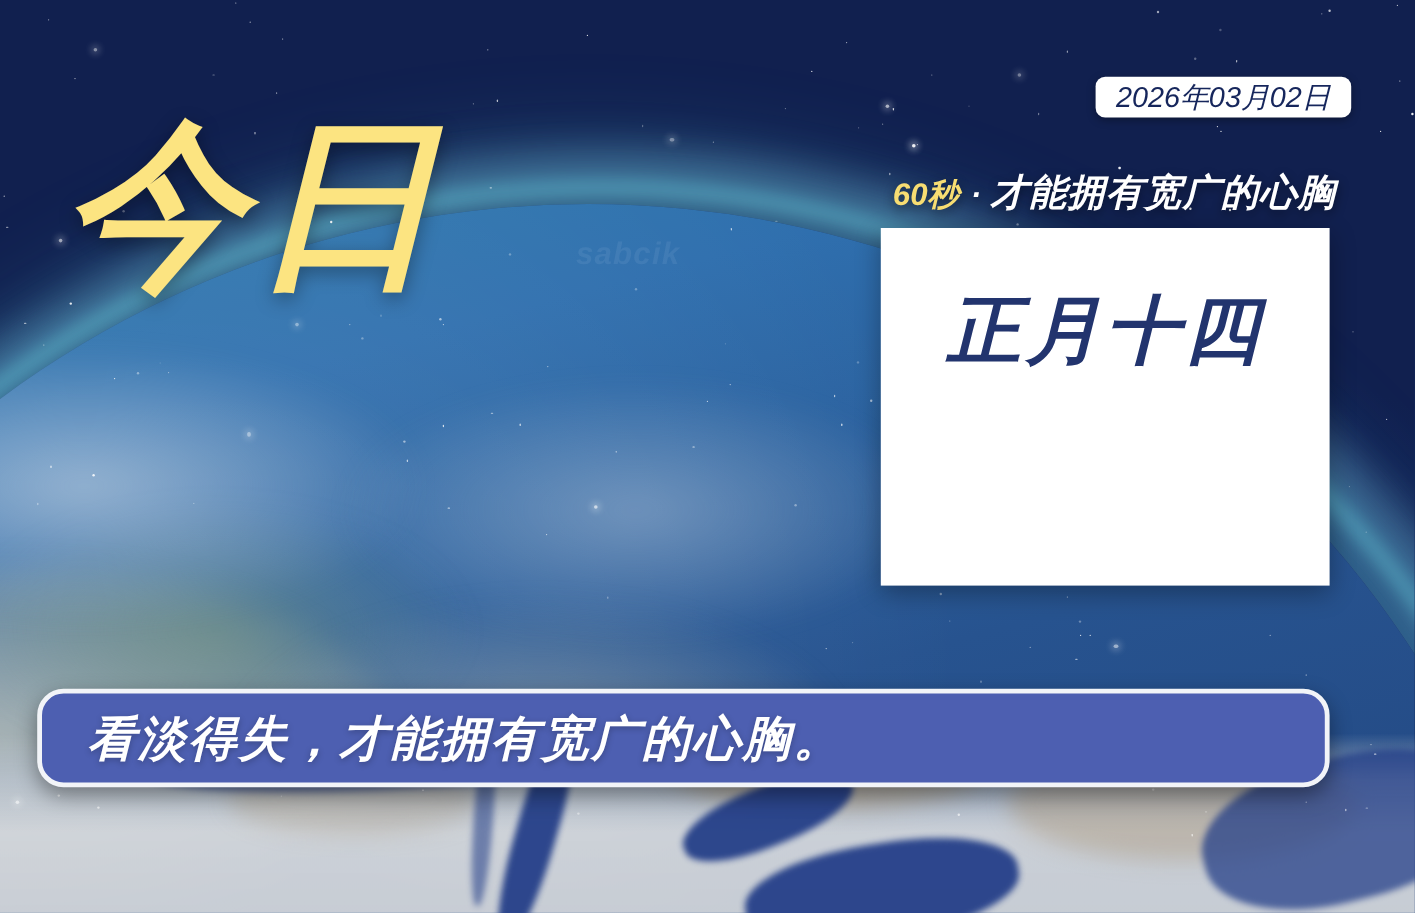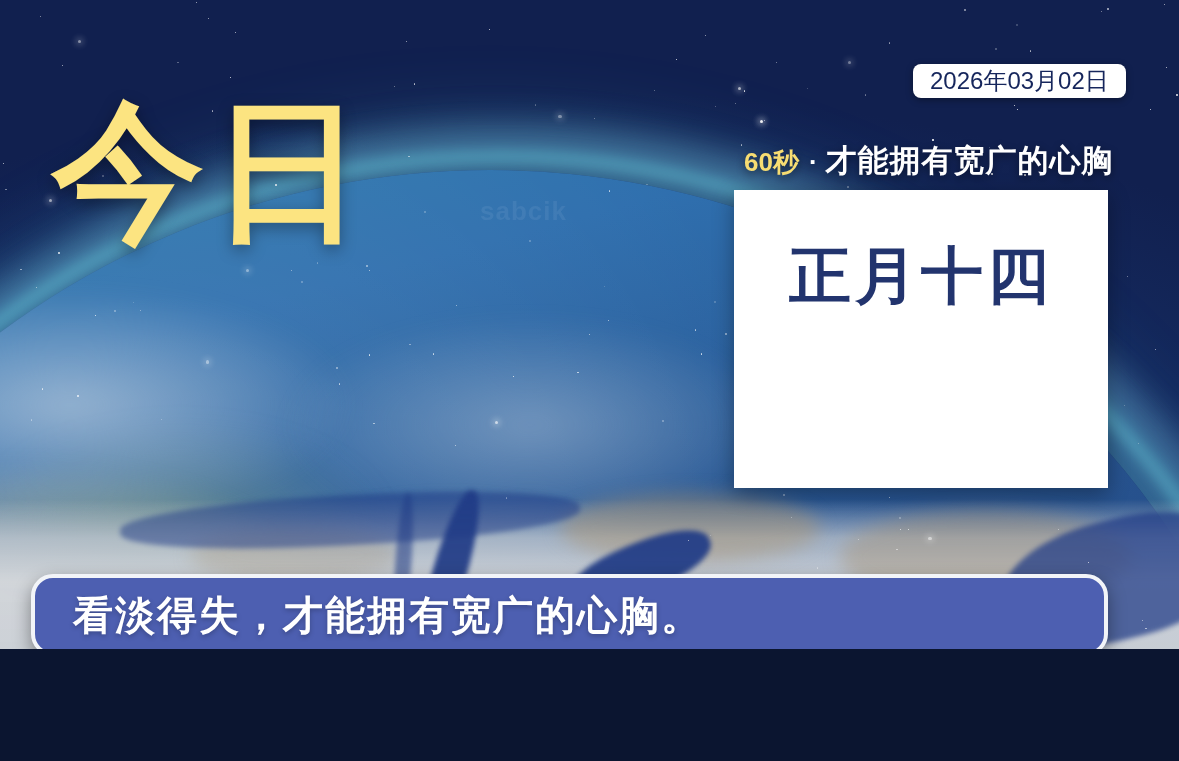--- a/index.html
+++ b/index.html
@@ -8,23 +8,24 @@
     padding: 0;
     background: #0b1530;
   }
   body {
     font-family: "Liberation Sans", "DejaVu Sans", sans-serif;
   }
 
   #poster {
     position: relative;
     width: 1179px;
-    height: 649px;
+    height: 761px;
     overflow: hidden;
     background: #12265c;
+    font-style: italic;
   }
 
   
   .space-base {
     position: absolute;
     inset: 0;
     background:
       radial-gradient(ellipse 900px 620px at 22% 88%, rgba(60,130,190,0.55) 0%, rgba(30,70,140,0.25) 45%, rgba(0,0,0,0) 72%),
       radial-gradient(ellipse 1400px 900px at 50% 125%, #2a5d96 0%, #1b3d76 35%, #152c62 58%, #11204f 80%),
       linear-gradient(180deg, #0f2152 0%, #122a62 40%, #16356f 70%, #1a3d78 100%);

